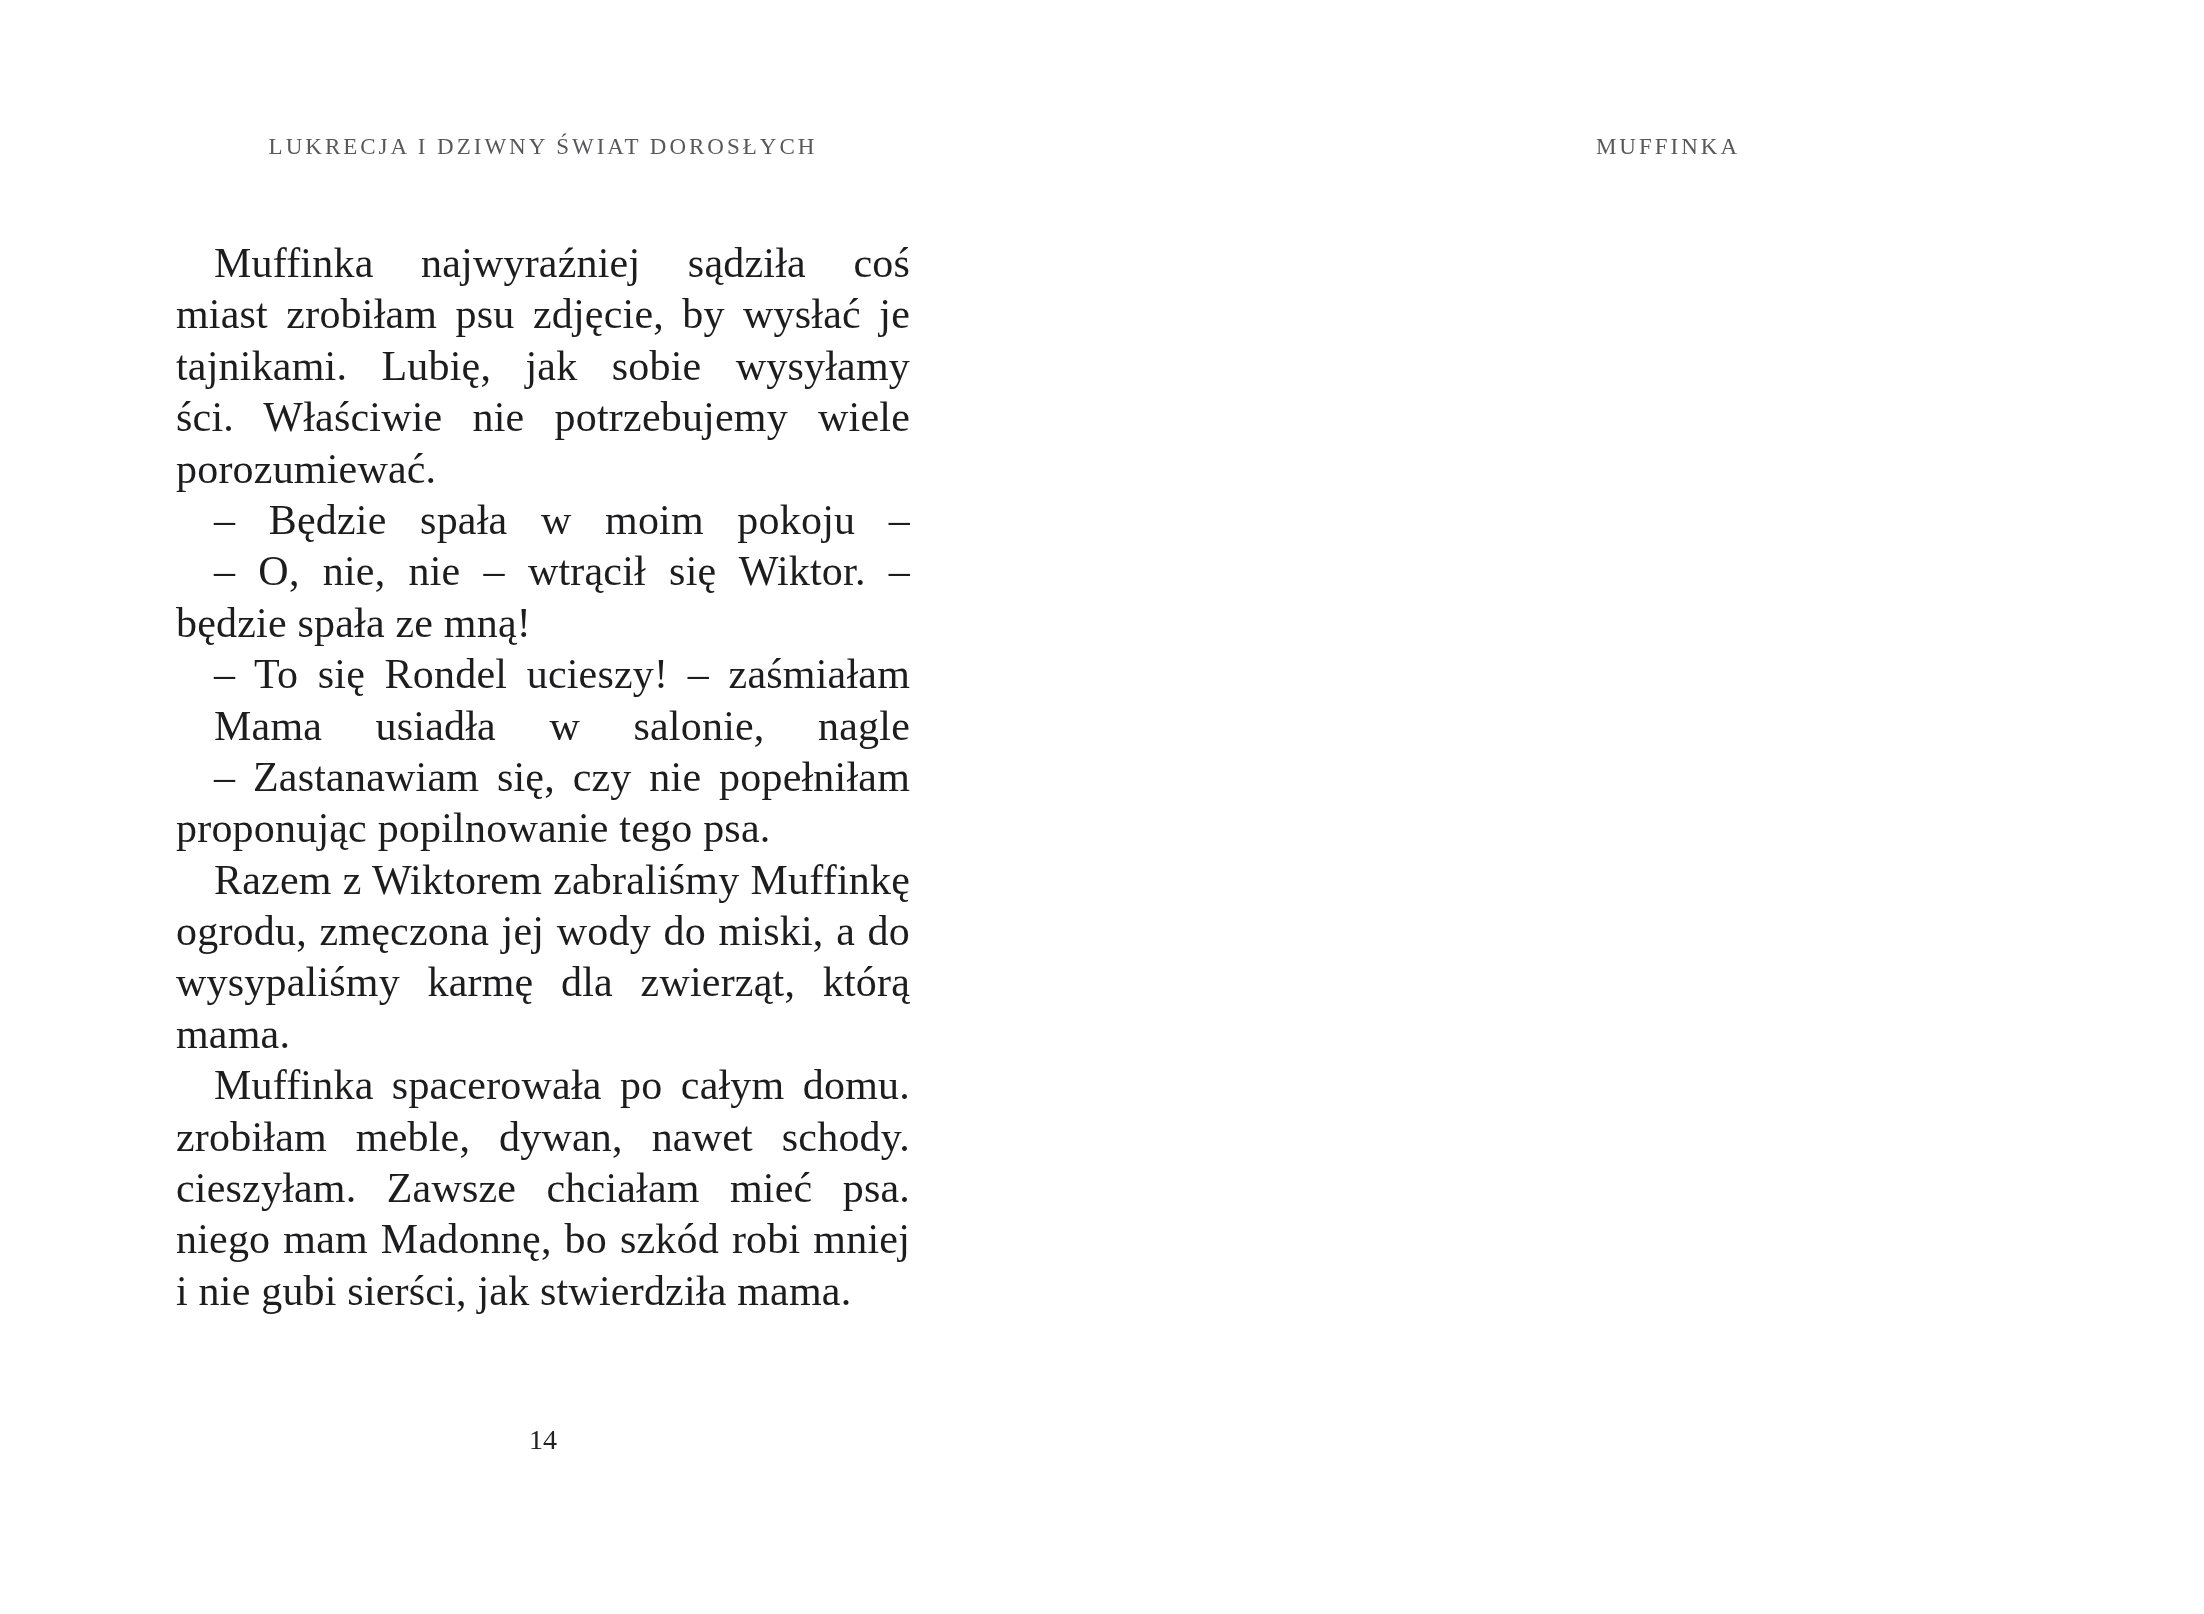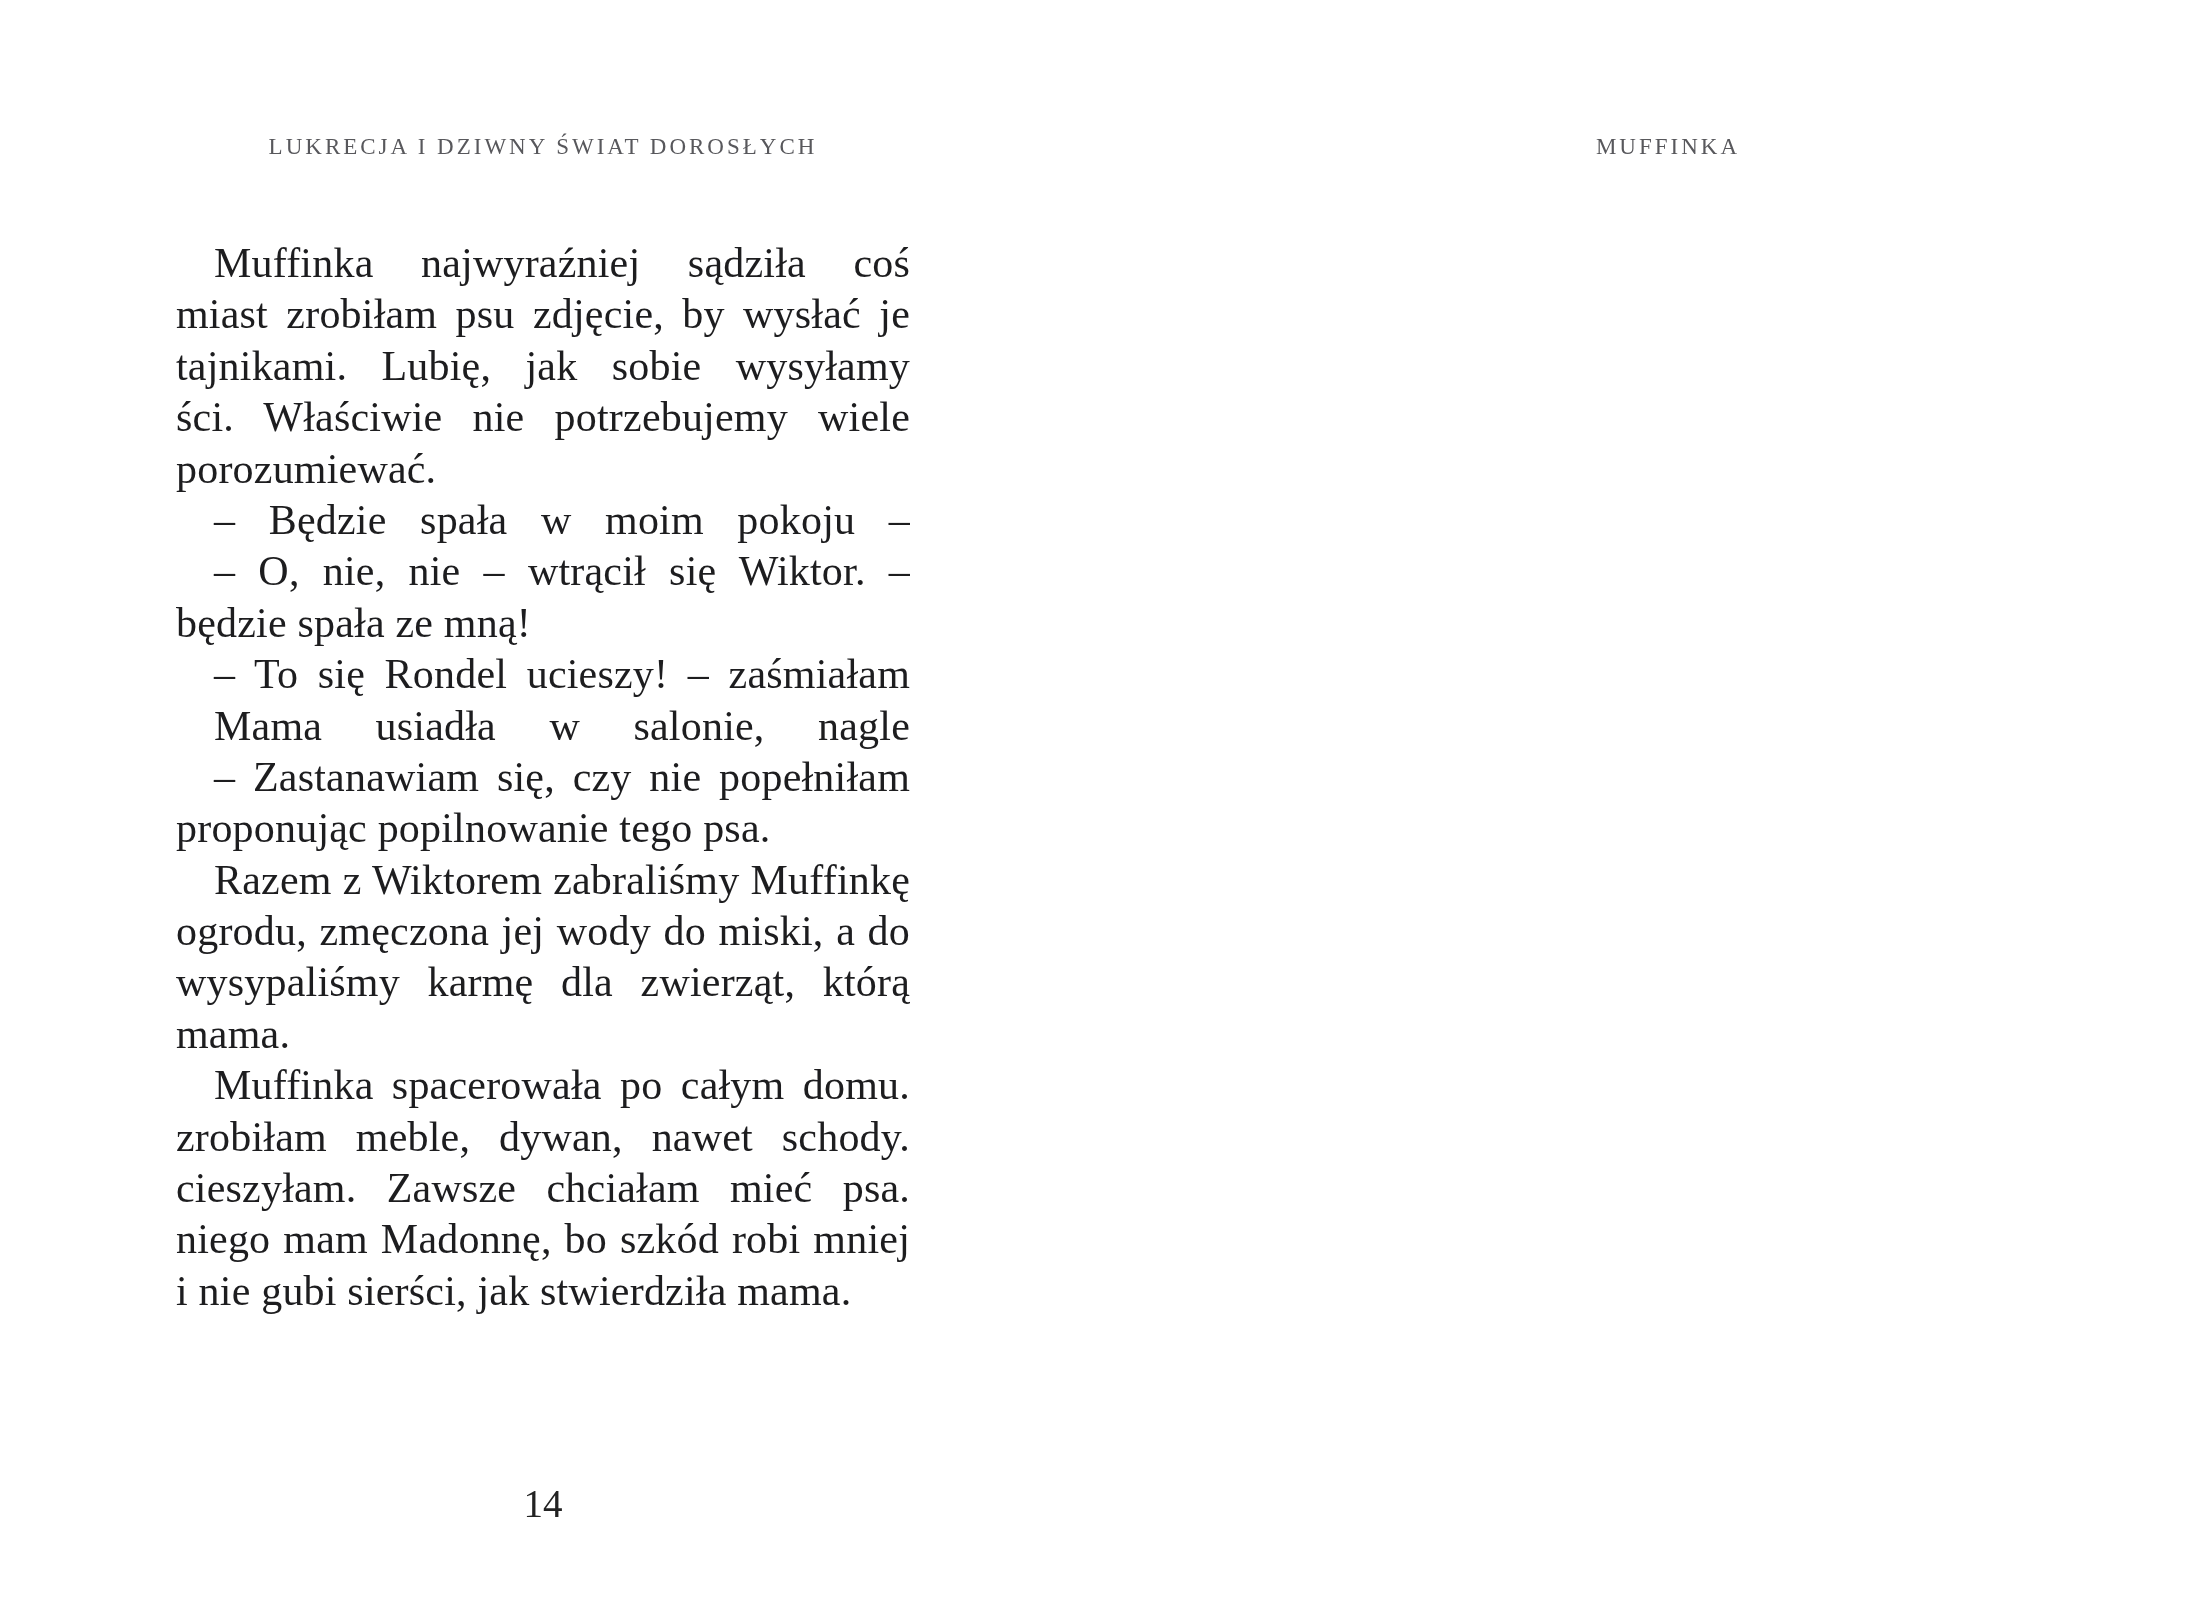--- a/index.html
+++ b/index.html
@@ -26,22 +26,22 @@
   .tline {
     font-size:42px; height:51.4px; line-height:51.4px;
     text-align:justify; text-align-last:left;
     overflow:hidden; white-space:normal;
     letter-spacing:0.2px;
   }
   .tline.just { text-align-last:justify; }
   .tline.ind  { text-indent:38px; }
 
   .page-number {
-    position:absolute; top:1486px; left:176px; width:734px;
-    text-align:center; font-size:39px; line-height:36px; color:#222;
+    position:absolute; top:1422px; left:176px; width:734px;
+    text-align:center; font-size:28px; line-height:36px; color:#222;
   }
 </style>
 </head>
 <body>
 
 <div class="page" id="left-page">
   <div class="running-header">LUKRECJA I DZIWNY ŚWIAT DOROSŁYCH</div>
   <div class="body-col" id="left-body">
       <div class="tline ind just">Muffinka najwyraźniej sądziła coś wręcz prze-</div>
       <div class="tline just">miast zrobiłam psu zdjęcie, by wysłać je Linom,</div>

